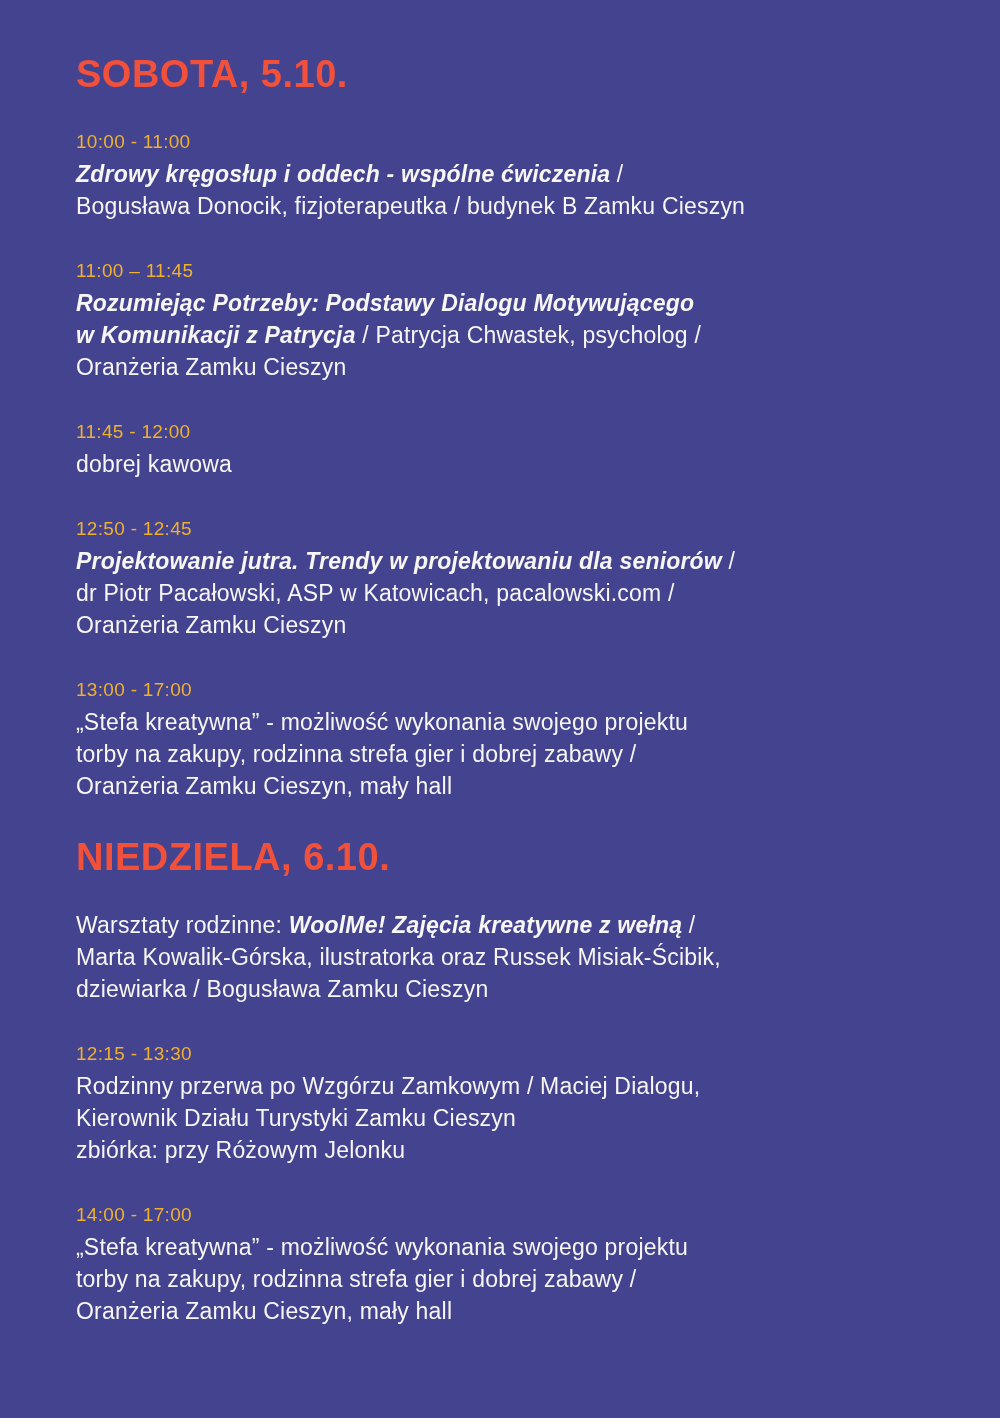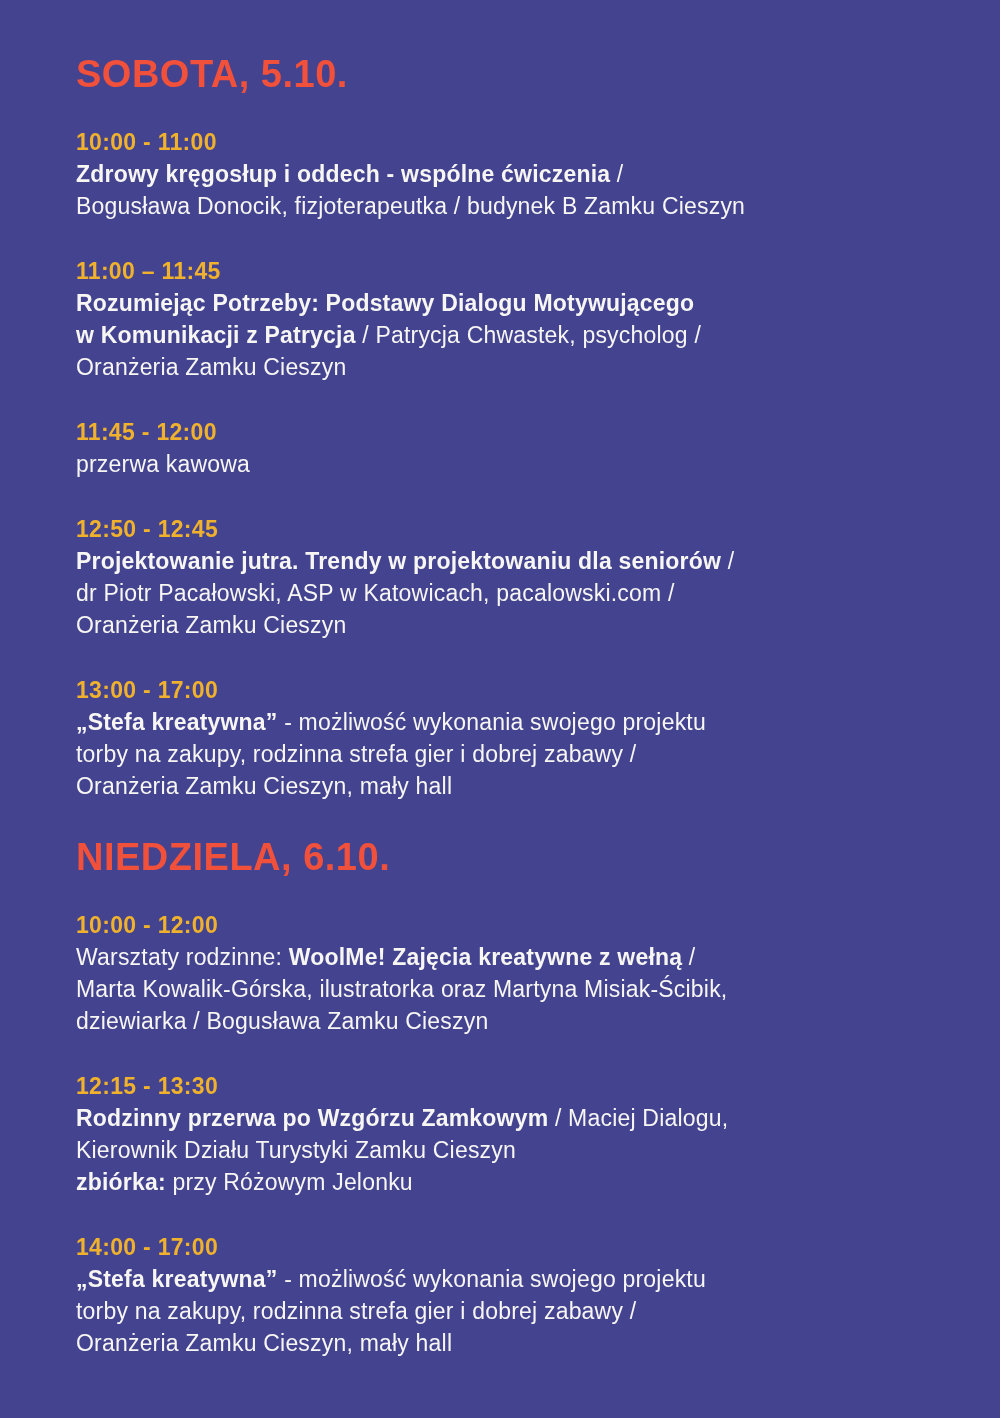--- a/index.html
+++ b/index.html
@@ -29,70 +29,69 @@
     color: var(--heading);
     font-size: 38px;
     line-height: 44px;
     font-weight: 700;
     letter-spacing: 0.5px;
   }
   .section + .section { margin-top: 2px; }
   .event { margin: 0 0 33px 0; }
   .event-time {
     color: var(--time);
-    font-weight: 700;
-    font-size: 23px;
+    font-weight: 400;
+    font-size: 19px;
     line-height: 32px;
     letter-spacing: 0.3px;
   }
   .event-body {
     margin: 0;
     color: var(--text);
     font-size: 23px;
     line-height: 32px;
     letter-spacing: 0.2px;
     white-space: nowrap;
   }
   .seg-regular { font-weight: 400; font-style: normal; }
-  .seg-bold { font-weight: 700; font-style: normal; }
-  .seg-bold-italic { font-weight: 700; }
+  .seg-bold { font-weight: 400; font-style: normal; }
+  .seg-bold-italic { font-weight: 700; font-style: italic; }
 </style>
 </head>
 <body>
 
 <main class="poster">
   <div id="sections-root">
       <section class="section">
         <h2 class="section-title">SOBOTA, 5.10.</h2>
         <div class="event">
           <div class="event-time">10:00 - 11:00</div>
           <p class="event-body"><span class="seg-bold-italic">Zdrowy kręgosłup i oddech - wspólne ćwiczenia</span><span class="seg-regular"> /</span><br><span class="seg-regular">Bogusława Donocik, fizjoterapeutka / budynek B Zamku Cieszyn</span></p>
         </div>
         <div class="event">
           <div class="event-time">11:00 – 11:45</div>
           <p class="event-body"><span class="seg-bold-italic">Rozumiejąc Potrzeby: Podstawy Dialogu Motywującego</span><br><span class="seg-bold-italic">w Komunikacji z Patrycja</span><span class="seg-regular"> / Patrycja Chwastek, psycholog /</span><br><span class="seg-regular">Oranżeria Zamku Cieszyn</span></p>
         </div>
         <div class="event">
           <div class="event-time">11:45 - 12:00</div>
-          <p class="event-body"><span class="seg-regular">przerwa kawowa</span></p>
+          <p class="event-body"><span class="seg-regular">dobrej kawowa</span></p>
         </div>
         <div class="event">
           <div class="event-time">12:50 - 12:45</div>
           <p class="event-body"><span class="seg-bold-italic">Projektowanie jutra. Trendy w projektowaniu dla seniorów</span><span class="seg-regular"> /</span><br><span class="seg-regular">dr Piotr Pacałowski, ASP w Katowicach, pacalowski.com /</span><br><span class="seg-regular">Oranżeria Zamku Cieszyn</span></p>
         </div>
         <div class="event">
           <div class="event-time">13:00 - 17:00</div>
           <p class="event-body"><span class="seg-bold">„Stefa kreatywna”</span><span class="seg-regular"> - możliwość wykonania swojego projektu</span><br><span class="seg-regular">torby na zakupy, rodzinna strefa gier i dobrej zabawy /</span><br><span class="seg-regular">Oranżeria Zamku Cieszyn, mały hall</span></p>
         </div>
       </section>
       <section class="section">
         <h2 class="section-title">NIEDZIELA, 6.10.</h2>
         <div class="event">
-          <div class="event-time">10:00 - 12:00</div>
-          <p class="event-body"><span class="seg-regular">Warsztaty rodzinne: </span><span class="seg-bold-italic">WoolMe! Zajęcia kreatywne z wełną</span><span class="seg-regular"> /</span><br><span class="seg-regular">Marta Kowalik-Górska, ilustratorka oraz Martyna Misiak-Ścibik,</span><br><span class="seg-regular">dziewiarka / Bogusława Zamku Cieszyn</span></p>
+          <p class="event-body"><span class="seg-regular">Warsztaty rodzinne: </span><span class="seg-bold-italic">WoolMe! Zajęcia kreatywne z wełną</span><span class="seg-regular"> /</span><br><span class="seg-regular">Marta Kowalik-Górska, ilustratorka oraz Russek Misiak-Ścibik,</span><br><span class="seg-regular">dziewiarka / Bogusława Zamku Cieszyn</span></p>
         </div>
         <div class="event">
           <div class="event-time">12:15 - 13:30</div>
           <p class="event-body"><span class="seg-bold">Rodzinny przerwa po Wzgórzu Zamkowym</span><span class="seg-regular"> / Maciej Dialogu,</span><br><span class="seg-regular">Kierownik Działu Turystyki Zamku Cieszyn</span><br><span class="seg-bold">zbiórka:</span><span class="seg-regular"> przy Różowym Jelonku</span></p>
         </div>
         <div class="event">
           <div class="event-time">14:00 - 17:00</div>
           <p class="event-body"><span class="seg-bold">„Stefa kreatywna”</span><span class="seg-regular"> - możliwość wykonania swojego projektu</span><br><span class="seg-regular">torby na zakupy, rodzinna strefa gier i dobrej zabawy /</span><br><span class="seg-regular">Oranżeria Zamku Cieszyn, mały hall</span></p>
         </div>
       </section>

